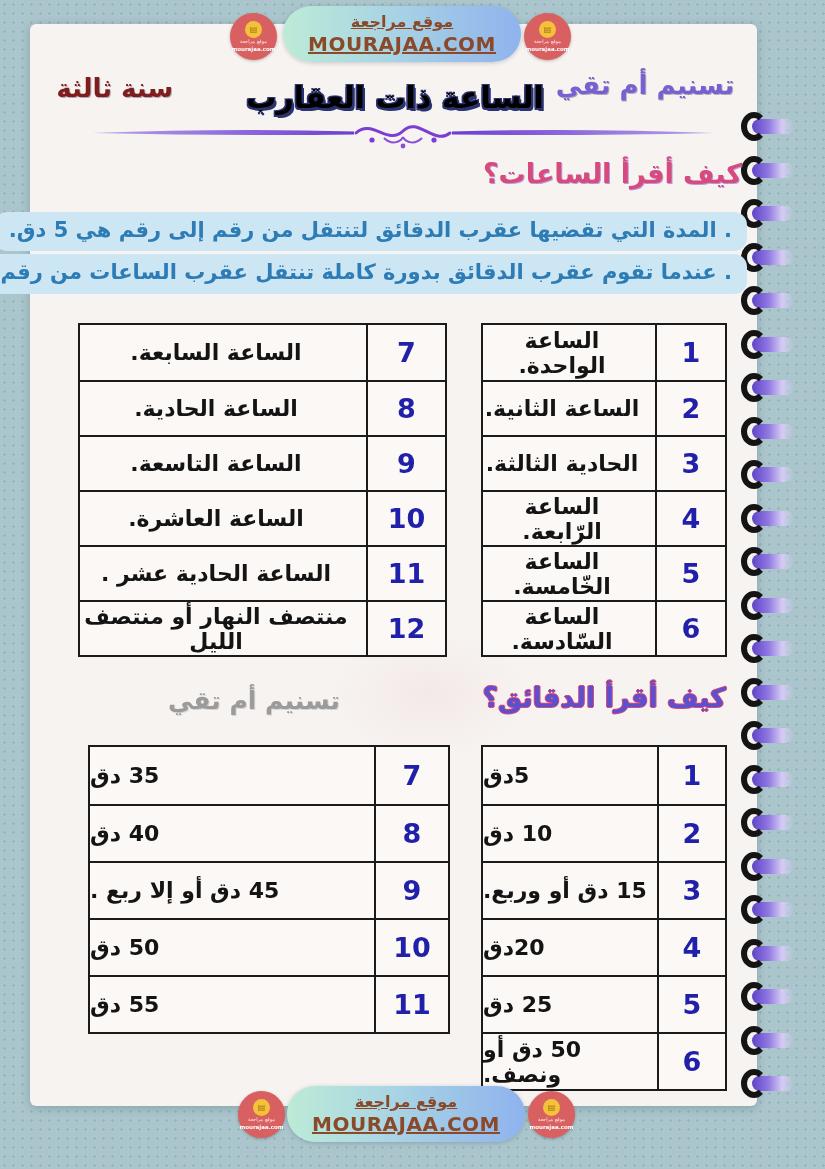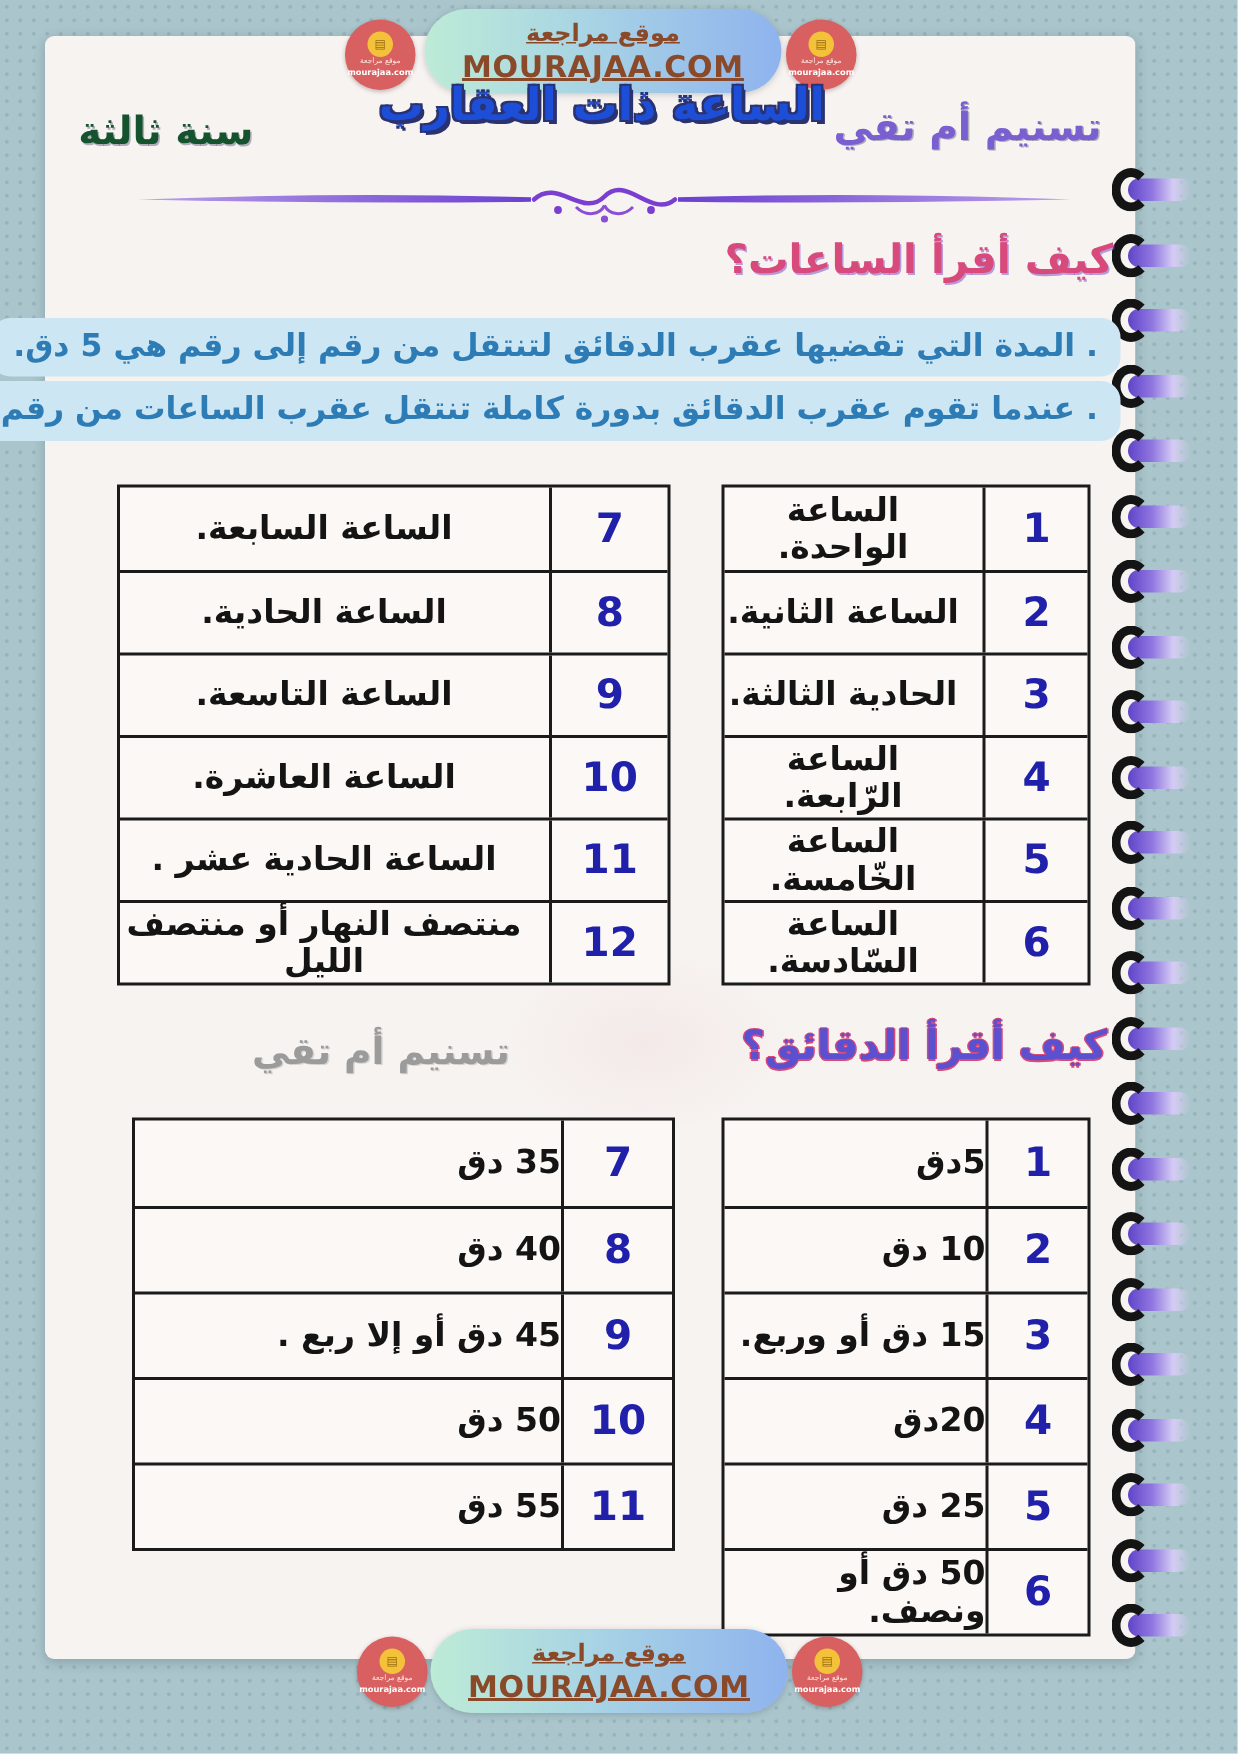--- a/index.html
+++ b/index.html
@@ -40,50 +40,50 @@
     box-shadow:0 1px 3px rgba(60,30,30,.3);
   }
   .badge .bcirc{width:17px;height:17px;border-radius:50%;background:#f3c23a;
     display:flex;align-items:center;justify-content:center;font-size:8px;color:#9a6a10;line-height:1;}
   .badge .bt1{font-size:5px;color:#ffe9e0;line-height:1.1;}
   .badge .bt2{font-size:5.5px;color:#ffffff;font-weight:bold;line-height:1.1;}
   
   .hdr-name{position:absolute;left:555px;top:70px;width:180px;text-align:center;
     font-size:26px;font-weight:bold;color:#7a5fd0;direction:rtl;
     text-shadow:1px 1px 0 rgba(40,40,90,.35);}
-  .hdr-title{position:absolute;left:240px;top:53px;width:310px;
-    font-size:30px;font-weight:bold;color:#1d4ed8;direction:rtl;
+  .hdr-title{position:absolute;left:240px;top:80px;width:310px;text-align:center;
+    font-size:30px;font-weight:bold;color:#000000;direction:rtl;
     text-shadow:1.5px 1.5px 0 #2a3270,-1.5px 1.5px 0 #2a3270,1.5px -1.5px 0 #2a3270,-1.5px -1.5px 0 #2a3270,2.5px 2.5px 0 #2a3270;}
-  .hdr-grade{position:absolute;left:48px;top:73px;width:125px;text-align:center;
-    font-size:26px;font-weight:bold;color:#14532d;direction:rtl;
+  .hdr-grade{position:absolute;left:48px;top:73px;width:125px;
+    font-size:26px;font-weight:bold;color:#7f1d1d;direction:rtl;
     text-shadow:1px 1px 0 rgba(40,40,90,.35);}
   .divider{position:absolute;left:88px;top:116px;width:630px;height:36px;}
   
   .sec-title{position:absolute;direction:rtl;font-weight:bold;font-size:27px;
     text-underline-offset:7px;text-decoration-thickness:2.5px;}
   .sec-hours{right:83px;top:158px;color:#d84a7c;text-decoration-color:#c03a62;
     text-shadow:1px 1px 0 rgba(130,80,200,.55);}
-  .sec-min{right:87px;top:682px;color:#5b50cf;text-decoration-color:#a93050;
+  .sec-min{right:99px;top:682px;color:#5b50cf;text-decoration-color:#a93050;
     text-shadow:1px 0 0 #d8497a,-1px 0 0 #d8497a,0 1px 0 #d8497a,0 -1px 0 #d8497a;}
   
   .notes{position:absolute;right:78px;top:212px;display:flex;flex-direction:column;align-items:flex-end;gap:3px;}
   .note{background:#cde6f3;color:#2d7cb5;font-weight:bold;font-size:21px;direction:rtl;
     padding:5px 15px 7px;border-radius:13px;white-space:nowrap;line-height:1.3;}
   
   .dtable{position:absolute;direction:rtl;border:2.5px solid #1b1b1b;background:#fbf8f5;box-sizing:border-box;}
   .trow{display:flex;align-items:center;box-sizing:border-box;}
   .trow + .trow{border-top:2.5px solid #1b1b1b;}
   .cell{box-sizing:border-box;}
   .cell.num{align-self:stretch;display:flex;align-items:center;justify-content:center;
     font-weight:bold;color:#2020aa;font-size:27px;border-left:2.5px solid #1b1b1b;font-family:"DejaVu Sans",sans-serif;}
   .cell.label{flex:1;font-weight:bold;color:#141414;direction:rtl;}
   .t-hours .trow{height:55px;}
   .t-min .trow{height:57px;}
   .t-hours .cell.label{text-align:center;padding-right:14px;font-size:22px;}
-  .t-min .cell.label{text-align:right;font-size:22px;}
+  .t-min .cell.label{text-align:left;font-size:22px;}
   #tbl-hours-right{left:481px;top:323px;width:246px;}
   #tbl-hours-right .cell.num{width:70px;}
   #tbl-hours-left{left:78px;top:323px;width:369px;}
   #tbl-hours-left .cell.num{width:79px;}
   #tbl-min-right{left:481px;top:745px;width:246px;}
   #tbl-min-right .cell.num{width:68px;}
   #tbl-min-left{left:88px;top:745px;width:362px;}
   #tbl-min-left .cell.num{width:74px;}
   
   .mid-name{position:absolute;left:168px;top:686px;font-size:25px;font-weight:bold;color:#9b9b9b;direction:rtl;

